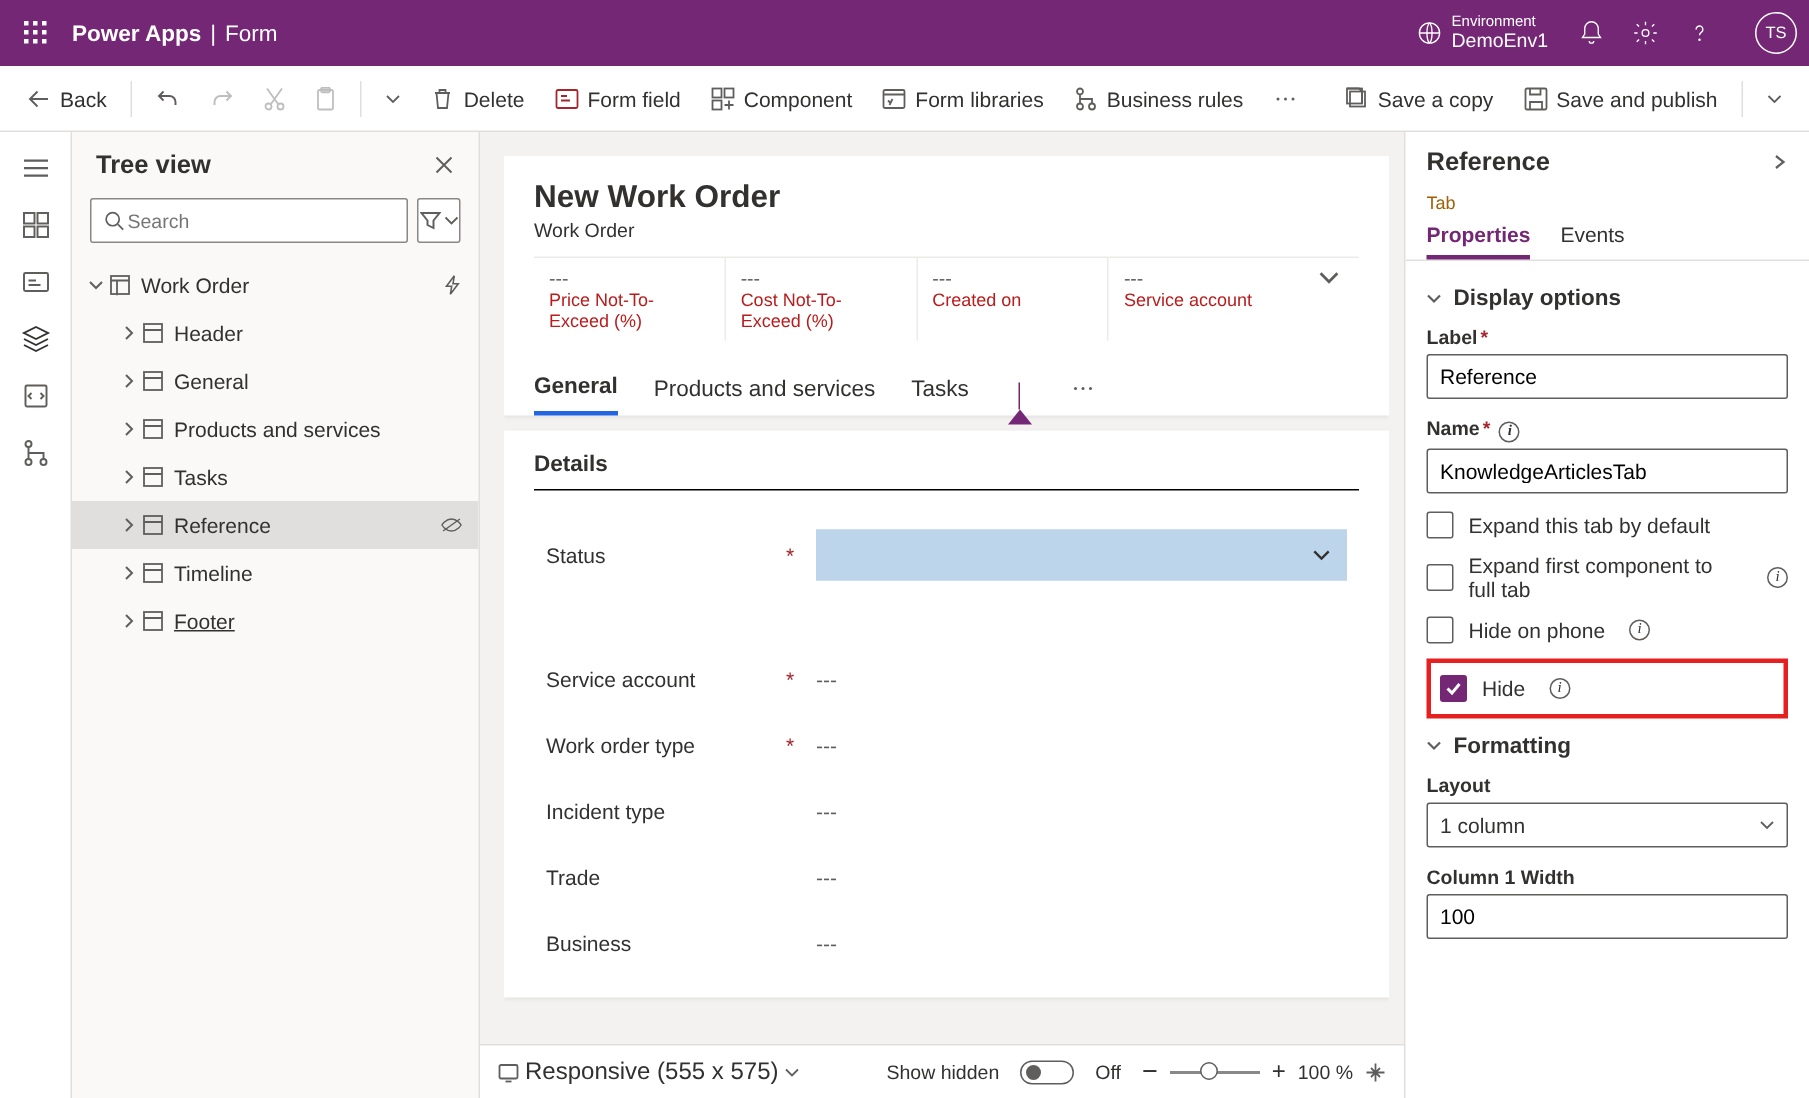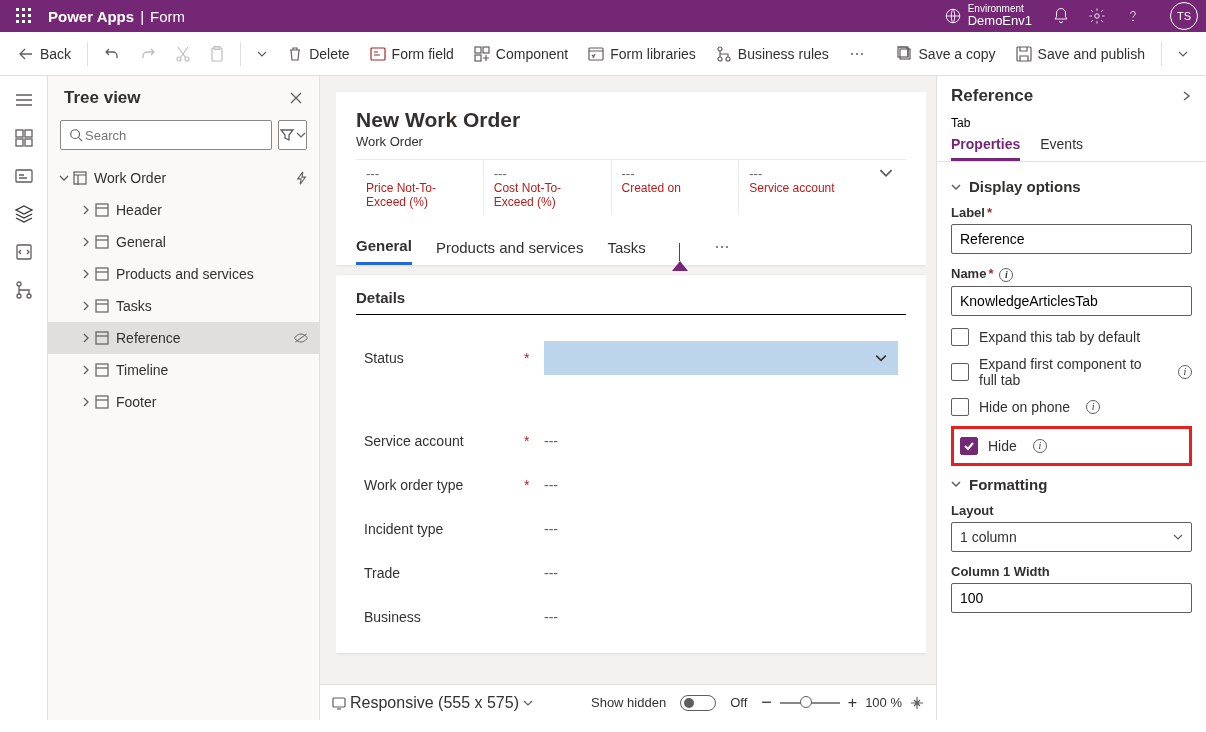--- a/index.html
+++ b/index.html
@@ -1,17 +1,17 @@
 <!DOCTYPE html>
 <html><head>
 <meta charset="utf-8">
 <style>
   * { box-sizing: border-box; font-family: "Segoe UI", Arial, sans-serif; }
   body { margin: 0; background: #fff; font-size: 14px; color: #323130; overflow: hidden; }
-  .top-bar { background: #742774; color: #fff; height: 32px; display: flex; align-items: center; padding: 0 8px; }
+  .top-bar { background: #742774; color: #fff; height: 44px; display: flex; align-items: center; padding: 0 8px; }
   .waffle { width: 32px; height: 32px; display: flex; align-items: center; justify-content: center; }
   .waffle svg { fill: #fff; }
   .top-title { font-size: 15px; margin-left: 8px; font-weight:600;}
   .top-title .sep { margin: 0 6px; font-weight:400}
   .top-title .sub { font-weight:400;}
   .top-spacer { flex: 1; }
   .env { display: flex; align-items:center; gap:6px; margin-right:20px;}
   .env-text { font-size:11px; line-height:1.1;}
   .env-text .lbl { font-size:10px;}
   .env-text .val { font-size:13px;}
@@ -76,21 +76,21 @@
   .resp-btn { display:flex; align-items:center; gap:4px; font-size:16px;}
   .toggle { width:36px; height:16px; border:1px solid #605e5c; border-radius:10px; position:relative;}
   .toggle .knob { width:10px; height:10px; border-radius:50%; background:#605e5c; position:absolute; top:2px; left:3px;}
   .zoom { display:flex; align-items:center; gap:8px; margin-left:auto;}
   .zoom-track { width:60px; height:2px; background:#888; position:relative;}
   .zoom-knob { width:12px; height:12px; border:1px solid #605e5c; border-radius:50%; background:#fff; position:absolute; top:-6px; left:20px;}
   
   .props { width:270px; border-left:1px solid #e1dfdd; display:flex; flex-direction:column;}
   .props-head { padding:10px 14px; display:flex; justify-content:space-between; align-items:center;}
   .props-head h3 { margin:0; font-size:17px; font-weight:600;}
-  .props-sub { padding:0 14px 6px; font-size:12px; color:#000000;}
+  .props-sub { padding:0 14px 6px; font-size:12px; color:#a16207;}
   .props-tabs { display:flex; gap:20px; padding:0 14px; border-bottom:1px solid #e1dfdd;}
   .ptab { font-size:14px; padding-bottom:6px; cursor:pointer;}
   .ptab.active { font-weight:600; border-bottom:3px solid #742774; color:#742774;}
   .props-body { flex:1; overflow-y:auto; padding:10px 14px;}
   .grp-head { display:flex; align-items:center; gap:8px; font-weight:600; font-size:15px; margin:6px 0 10px;}
   .plabel { font-size:13px; font-weight:600; margin-bottom:4px;}
   .plabel .req { color:#a4262c; margin-left:2px;}
   .pinput { width:100%; height:30px; border:1px solid #605e5c; border-radius:2px; padding:0 8px; font-size:14px; margin-bottom:12px;}
   .pcheck { display:flex; align-items:center; gap:10px; margin-bottom:10px; font-size:14px;}
   .chk { width:18px; height:18px; border:1px solid #605e5c; border-radius:2px; display:inline-flex; align-items:center; justify-content:center; flex-shrink:0;}
@@ -413,21 +413,21 @@
               </svg>
             </span>
             <span class="tw">
               <svg width="14" height="14" viewBox="0 0 14 14" stroke="#605e5c" fill="none" stroke-width="1.2">
                 <rect x="1" y="1" width="12" height="12"></rect>
                 <path d="M1 5h12"></path>
               </svg>
             </span>
             <span class="tree-label">Timeline</span>
           </div>
-          <div class="tree-row" style="padding-left: 30px;">
+          <div class="tree-row" style="padding-left: 30px; text-decoration: underline;">
             <span class="tw">
               <svg width="10" height="10" viewBox="0 0 10 10" stroke="#605e5c" fill="none" stroke-width="1.3">
                 <path d="M3 1l4 4-4 4"></path>
               </svg>
             </span>
             <span class="tw">
               <svg width="14" height="14" viewBox="0 0 14 14" stroke="#605e5c" fill="none" stroke-width="1.2">
                 <rect x="1" y="1" width="12" height="12"></rect>
                 <path d="M1 5h12"></path>
               </svg>

